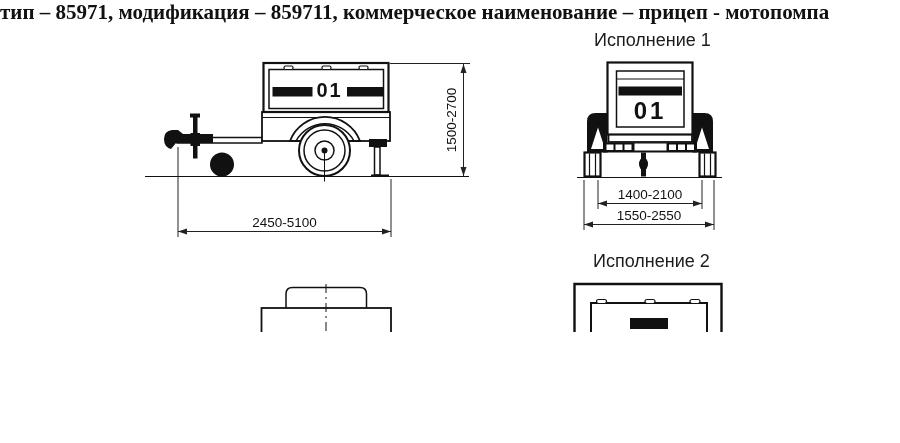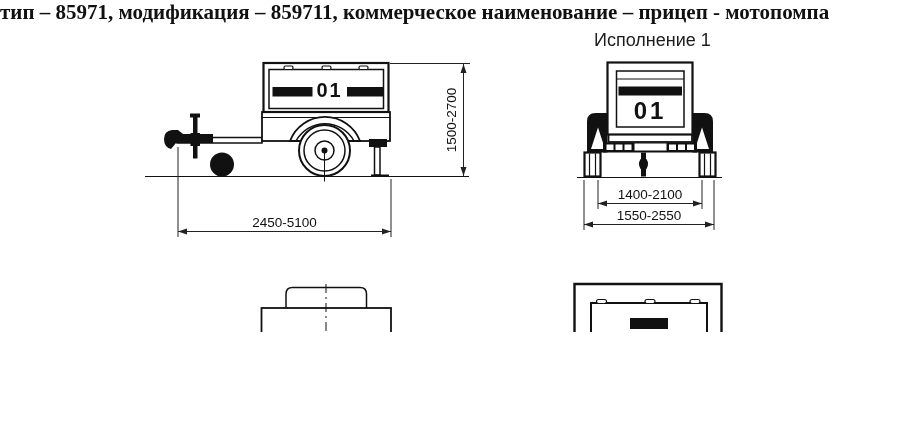--- a/index.html
+++ b/index.html
@@ -22,20 +22,21 @@
 </style>
 </head>
 <body>
 
 <div class="canvas">
 
   <div class="caption-serif" style="left:0;top:6;">тип – 85971, модификация – 859711, коммерческое наименование – прицеп - мотопомпа</div>
 
   <div class="caption-sans" style="left:594px;top:30px;">Исполнение 1</div>
 
+  <div class="caption-sans" style="left:593px;top:251px;">Исполнение 2</div>
 
 
   <svg width="900" height="443" viewBox="0 0 900 443">
 
     <g stroke="#111" fill="none">
       <line x1="145" y1="176.5" x2="469" y2="176.5" stroke-width="1"></line>
 
       <rect x="177" y="137.5" width="85" height="5.5" stroke-width="1.5" fill="#fff"></rect>
 
       <path stroke="none" fill="#111" d="M213,134 H183 L178,130 H172 Q164,131 164,139 Q164,147 171,149 L176,143 H183 L213,143 Z"></path>

